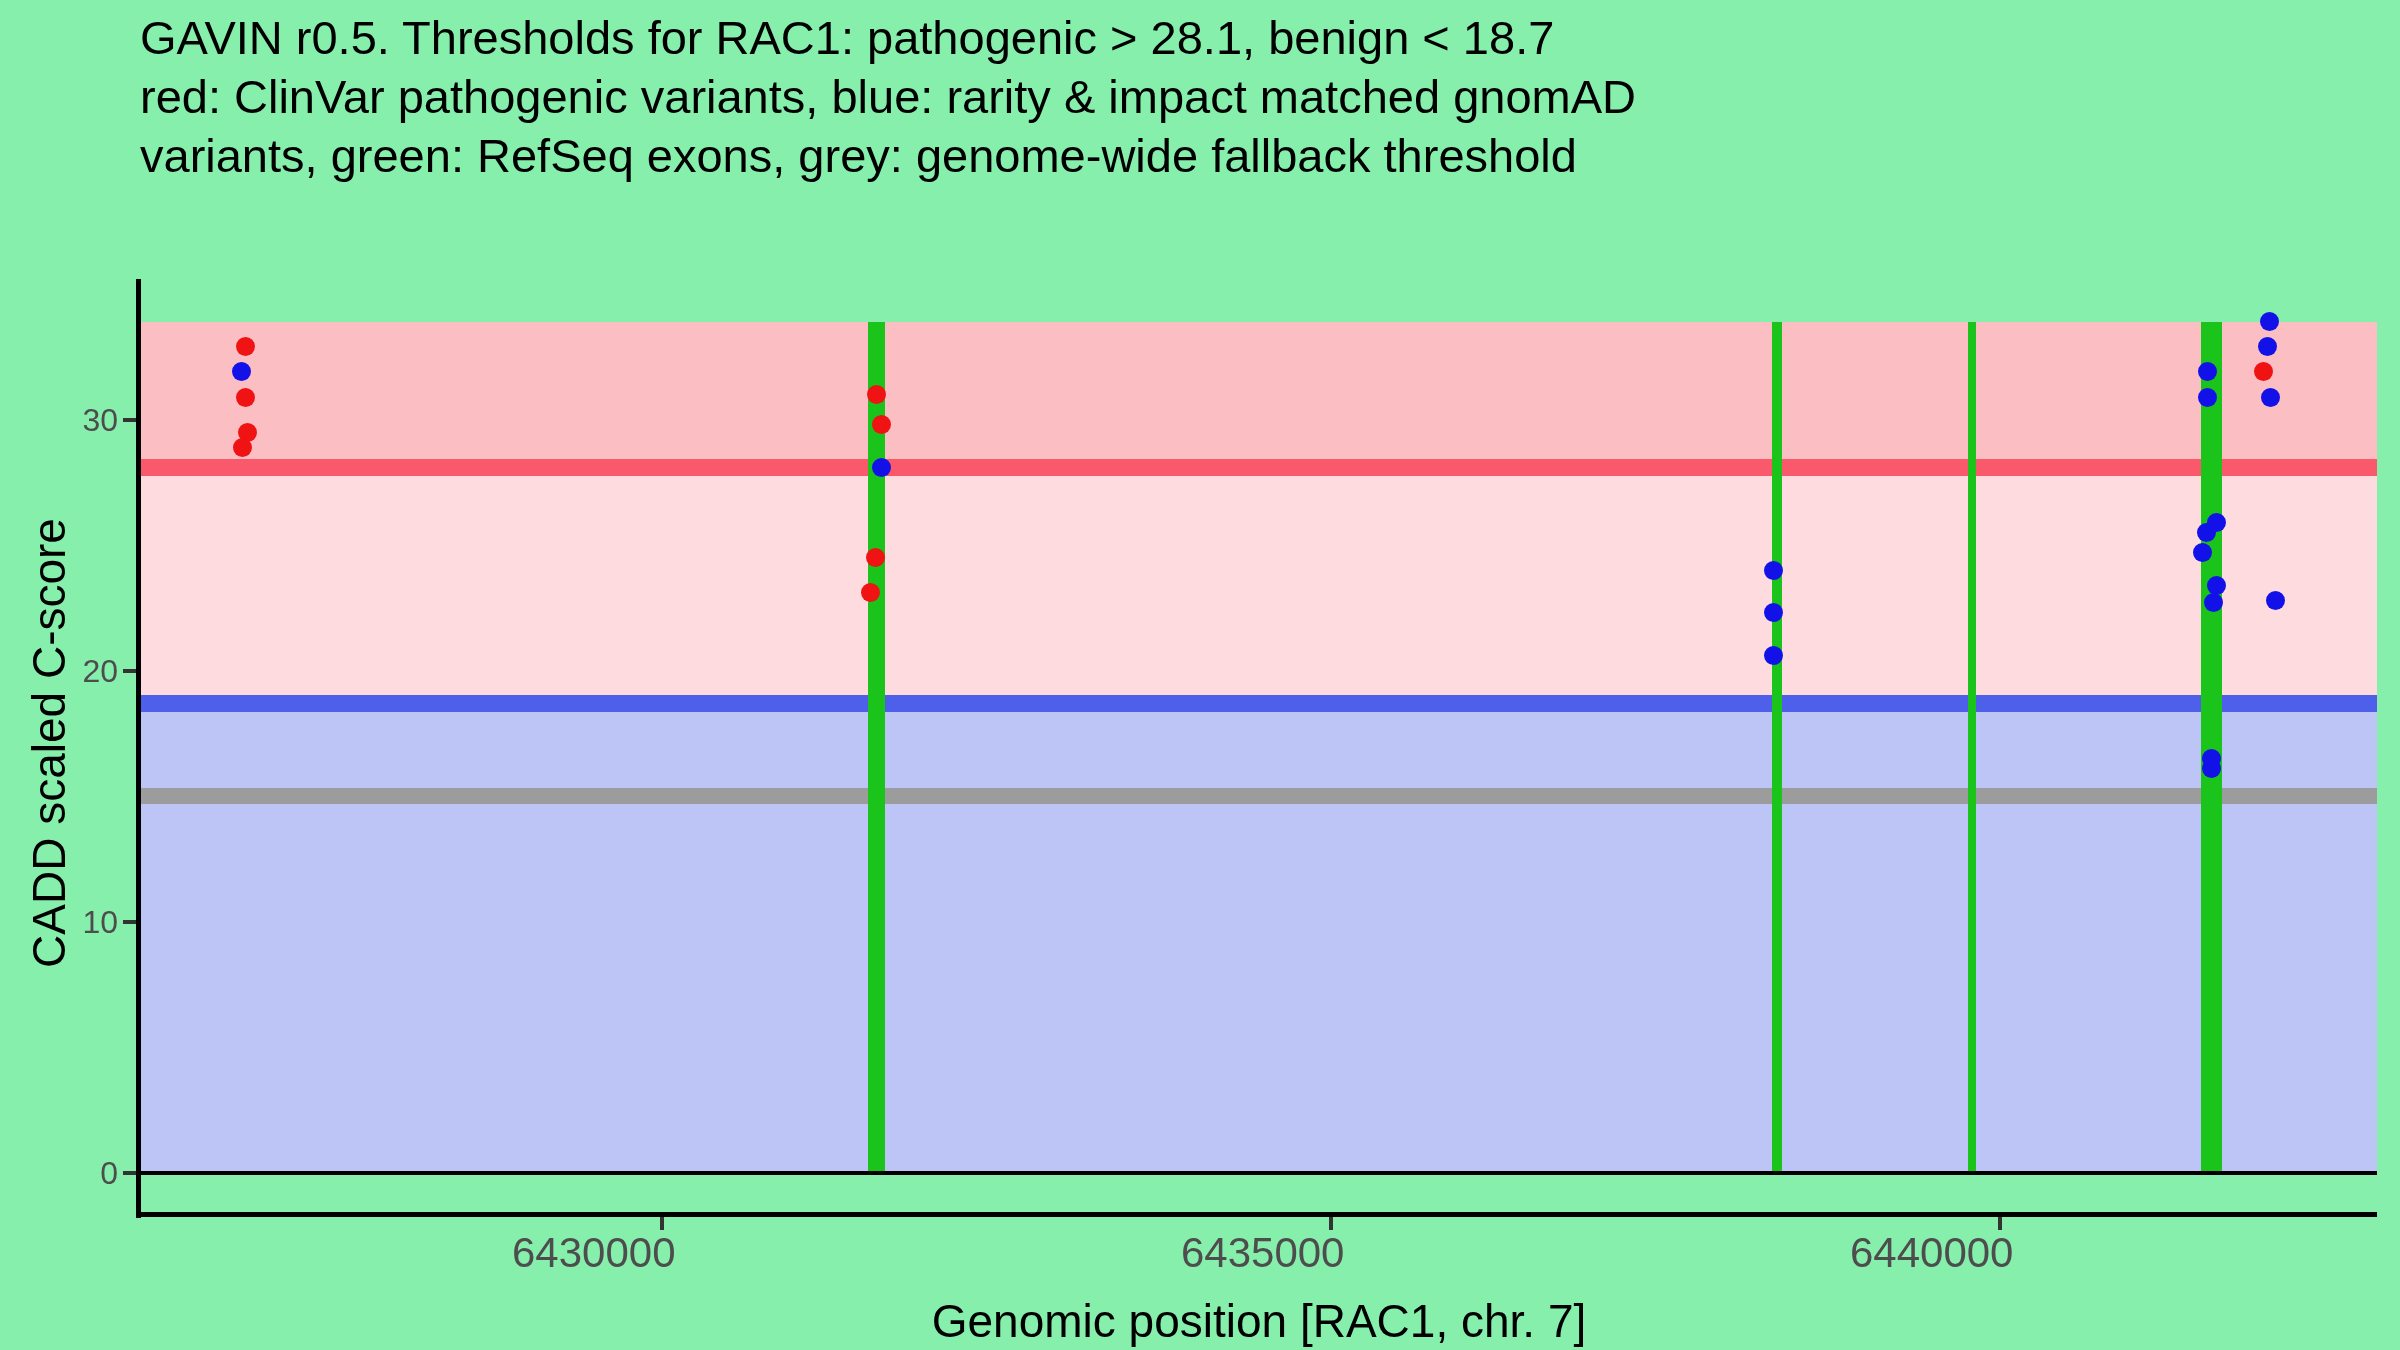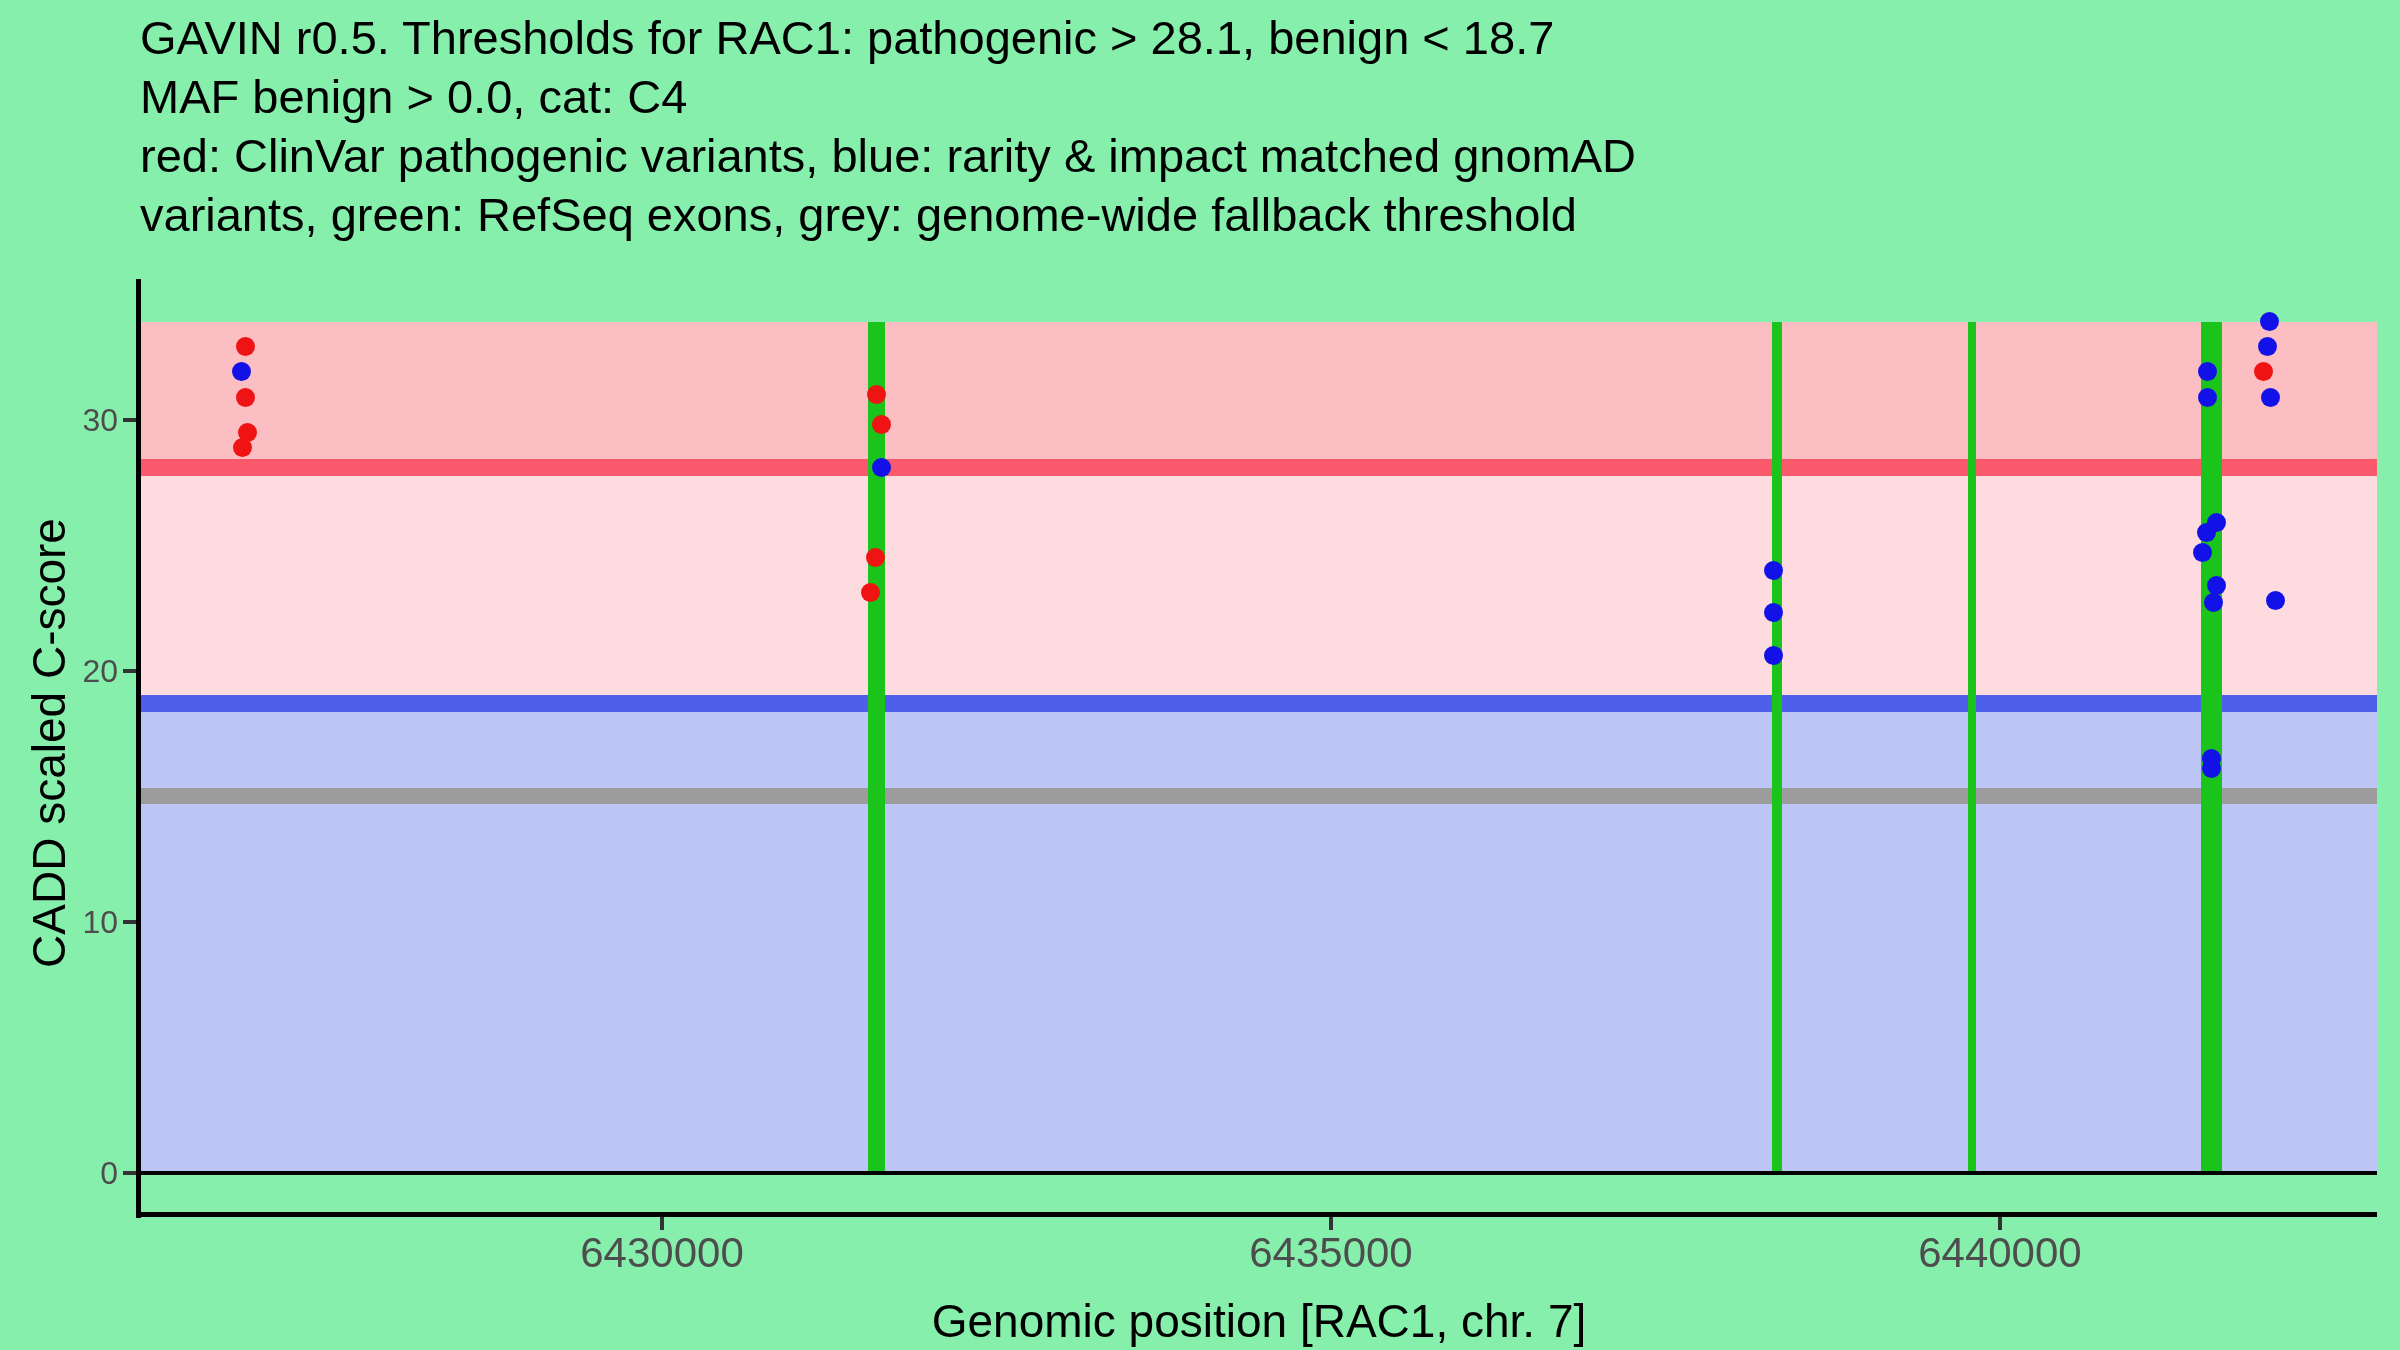--- a/index.html
+++ b/index.html
@@ -8,34 +8,33 @@
   .figure{position:absolute;left:0;top:0;width:2400px;height:1350px;background:#86efac;}
   .title-block{position:absolute;left:140px;top:8px;font-size:47px;line-height:59px;color:#000;white-space:nowrap;}
   .panel{position:absolute;left:141px;top:279px;width:2236px;height:934px;overflow:visible;}
   .axis-line{position:absolute;background:#000;}
   .band{position:absolute;left:0;width:100%;}
   .hline{position:absolute;left:0;width:100%;}
   .exon{position:absolute;}
   .pt{position:absolute;border-radius:50%;}
   .xtick-mark{position:absolute;width:4px;height:13px;background:#333;}
   .ytick-mark{position:absolute;width:13px;height:4px;background:#333;}
-  .xtick-label{position:absolute;width:300px;text-align:center;font-size:42px;color:#4d4d4d;}
+  .xtick-label{position:absolute;width:300px;text-align:left;font-size:42px;color:#4d4d4d;}
   .ytick-label{position:absolute;width:110px;text-align:right;font-size:32px;line-height:52px;color:#4d4d4d;}
   .x-axis-title{position:absolute;left:659px;top:1294px;width:1200px;text-align:center;font-size:46px;color:#000;}
   .y-axis-title{position:absolute;left:-399px;top:714px;width:900px;height:58px;text-align:center;
                 font-size:46px;color:#000;transform:rotate(-90deg);}
 </style>
 </head>
 <body>
 
 <div class="figure">
 
   <div class="title-block">
     <div>GAVIN r0.5. Thresholds for RAC1: pathogenic &gt; 28.1, benign &lt; 18.7</div>
-    <div>MAF benign &gt; 0.0, cat: C4</div>
     <div>red: ClinVar pathogenic variants, blue: rarity &amp; impact matched gnomAD</div>
     <div>variants, green: RefSeq exons, grey: genome-wide fallback threshold</div>
   </div>
 
   <div class="panel" id="panel">
       <div class="band" style="top: 42.6828px; height: 145.624px; background: rgb(251, 190, 194);"></div>
       <div class="band" style="top: 188.306px; height: 236.011px; background: rgb(253, 219, 222);"></div>
       <div class="band" style="top: 424.317px; height: 469.511px; background: rgb(189, 196, 246);"></div>
       <div class="hline" style="top: 179.806px; height: 17px; background: rgb(249, 89, 106);"></div>
       <div class="hline" style="top: 415.817px; height: 17px; background: rgb(78, 96, 233);"></div>

